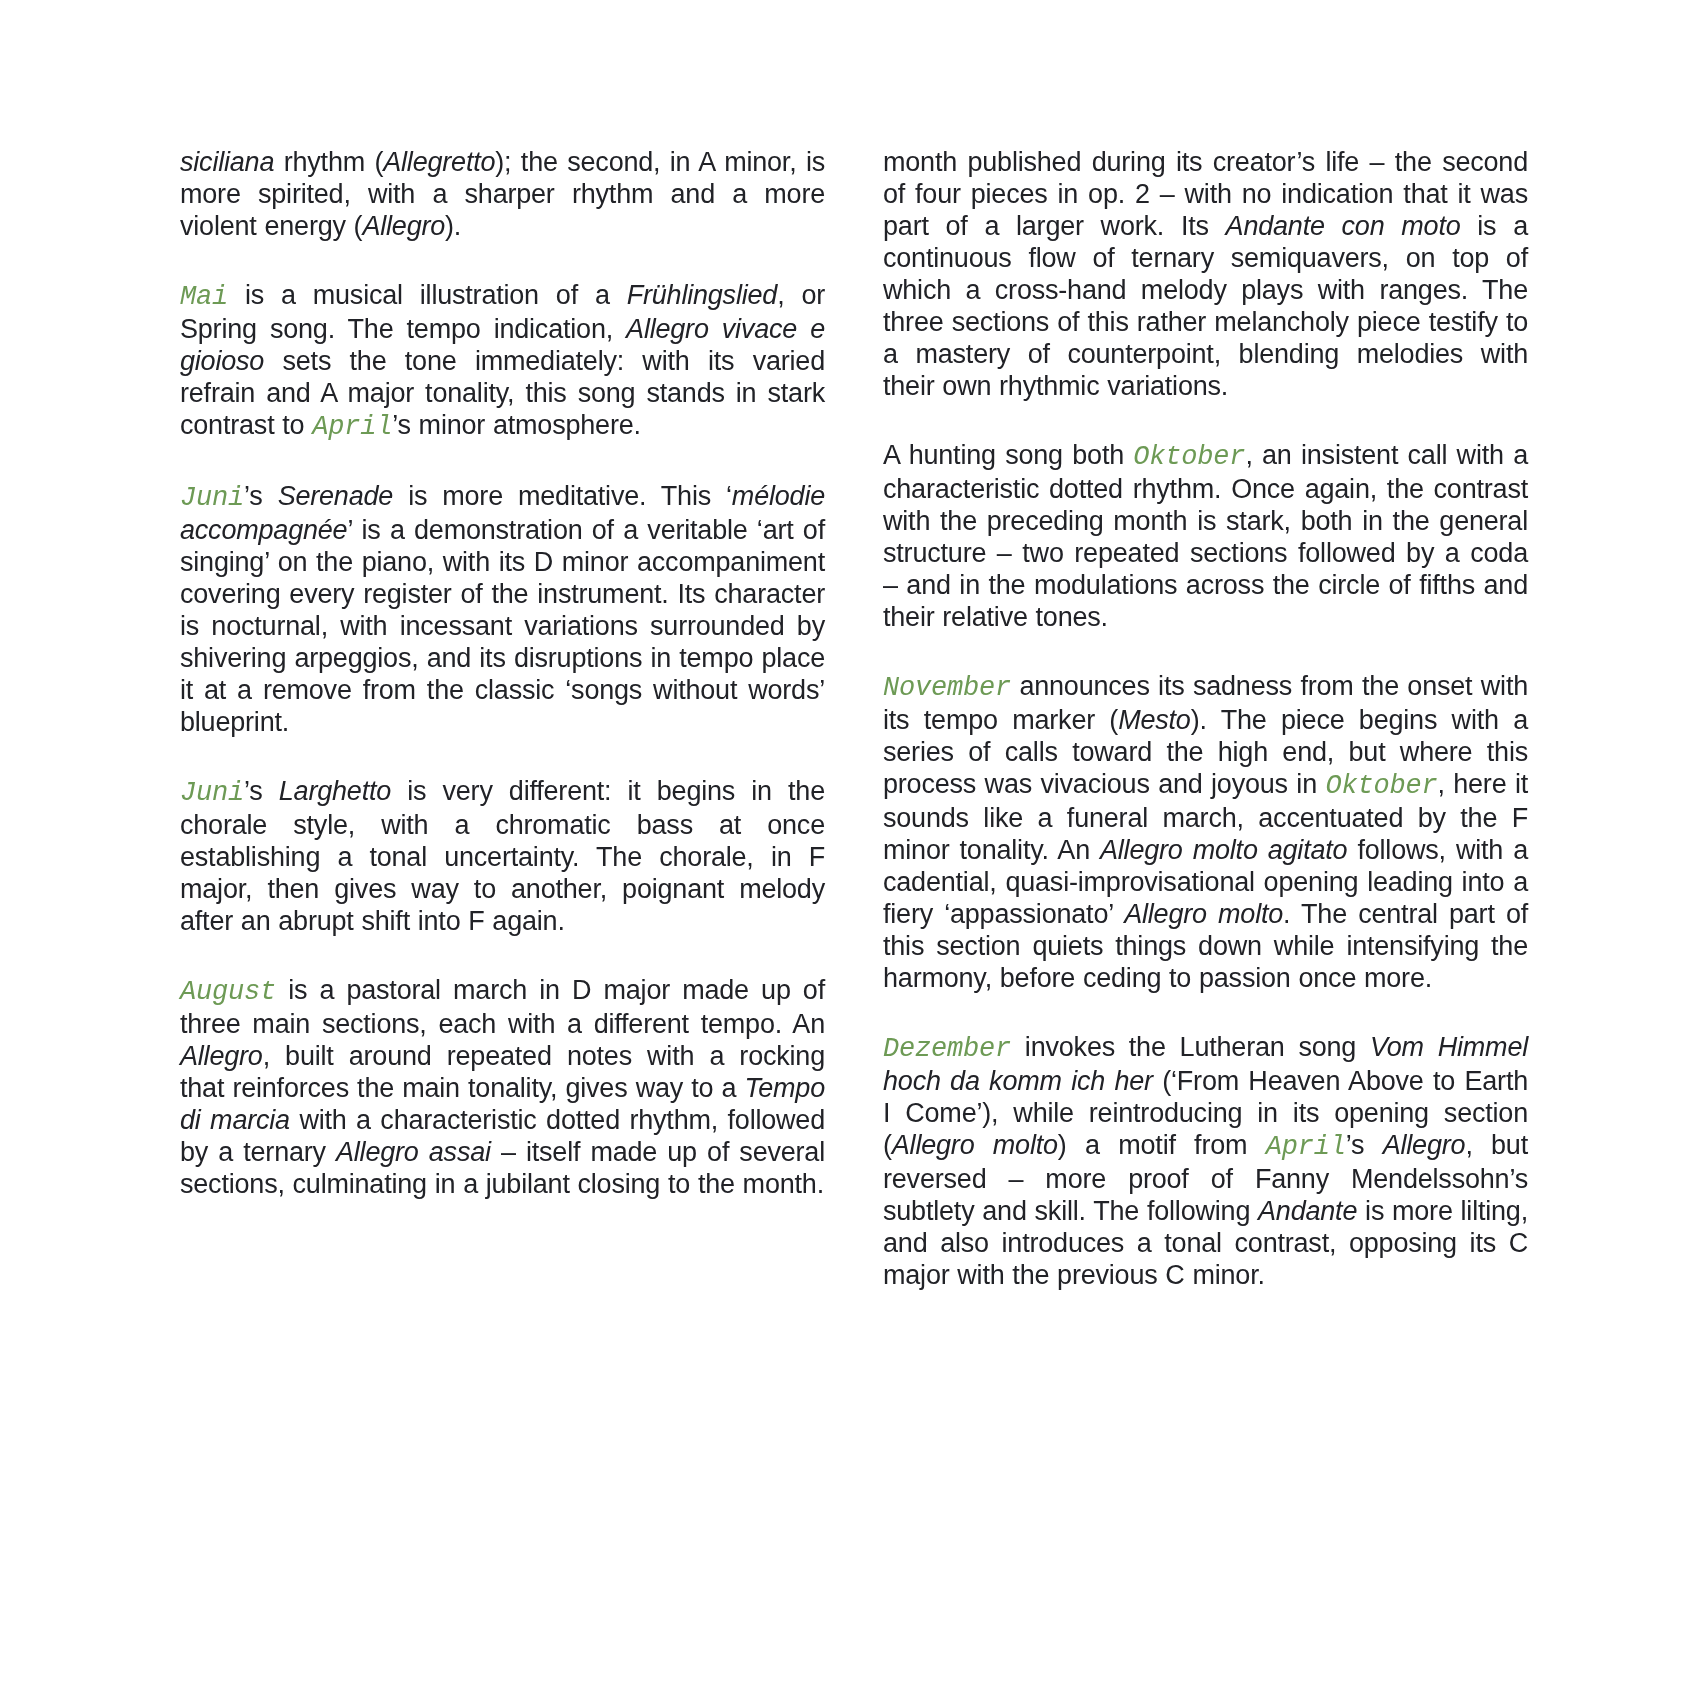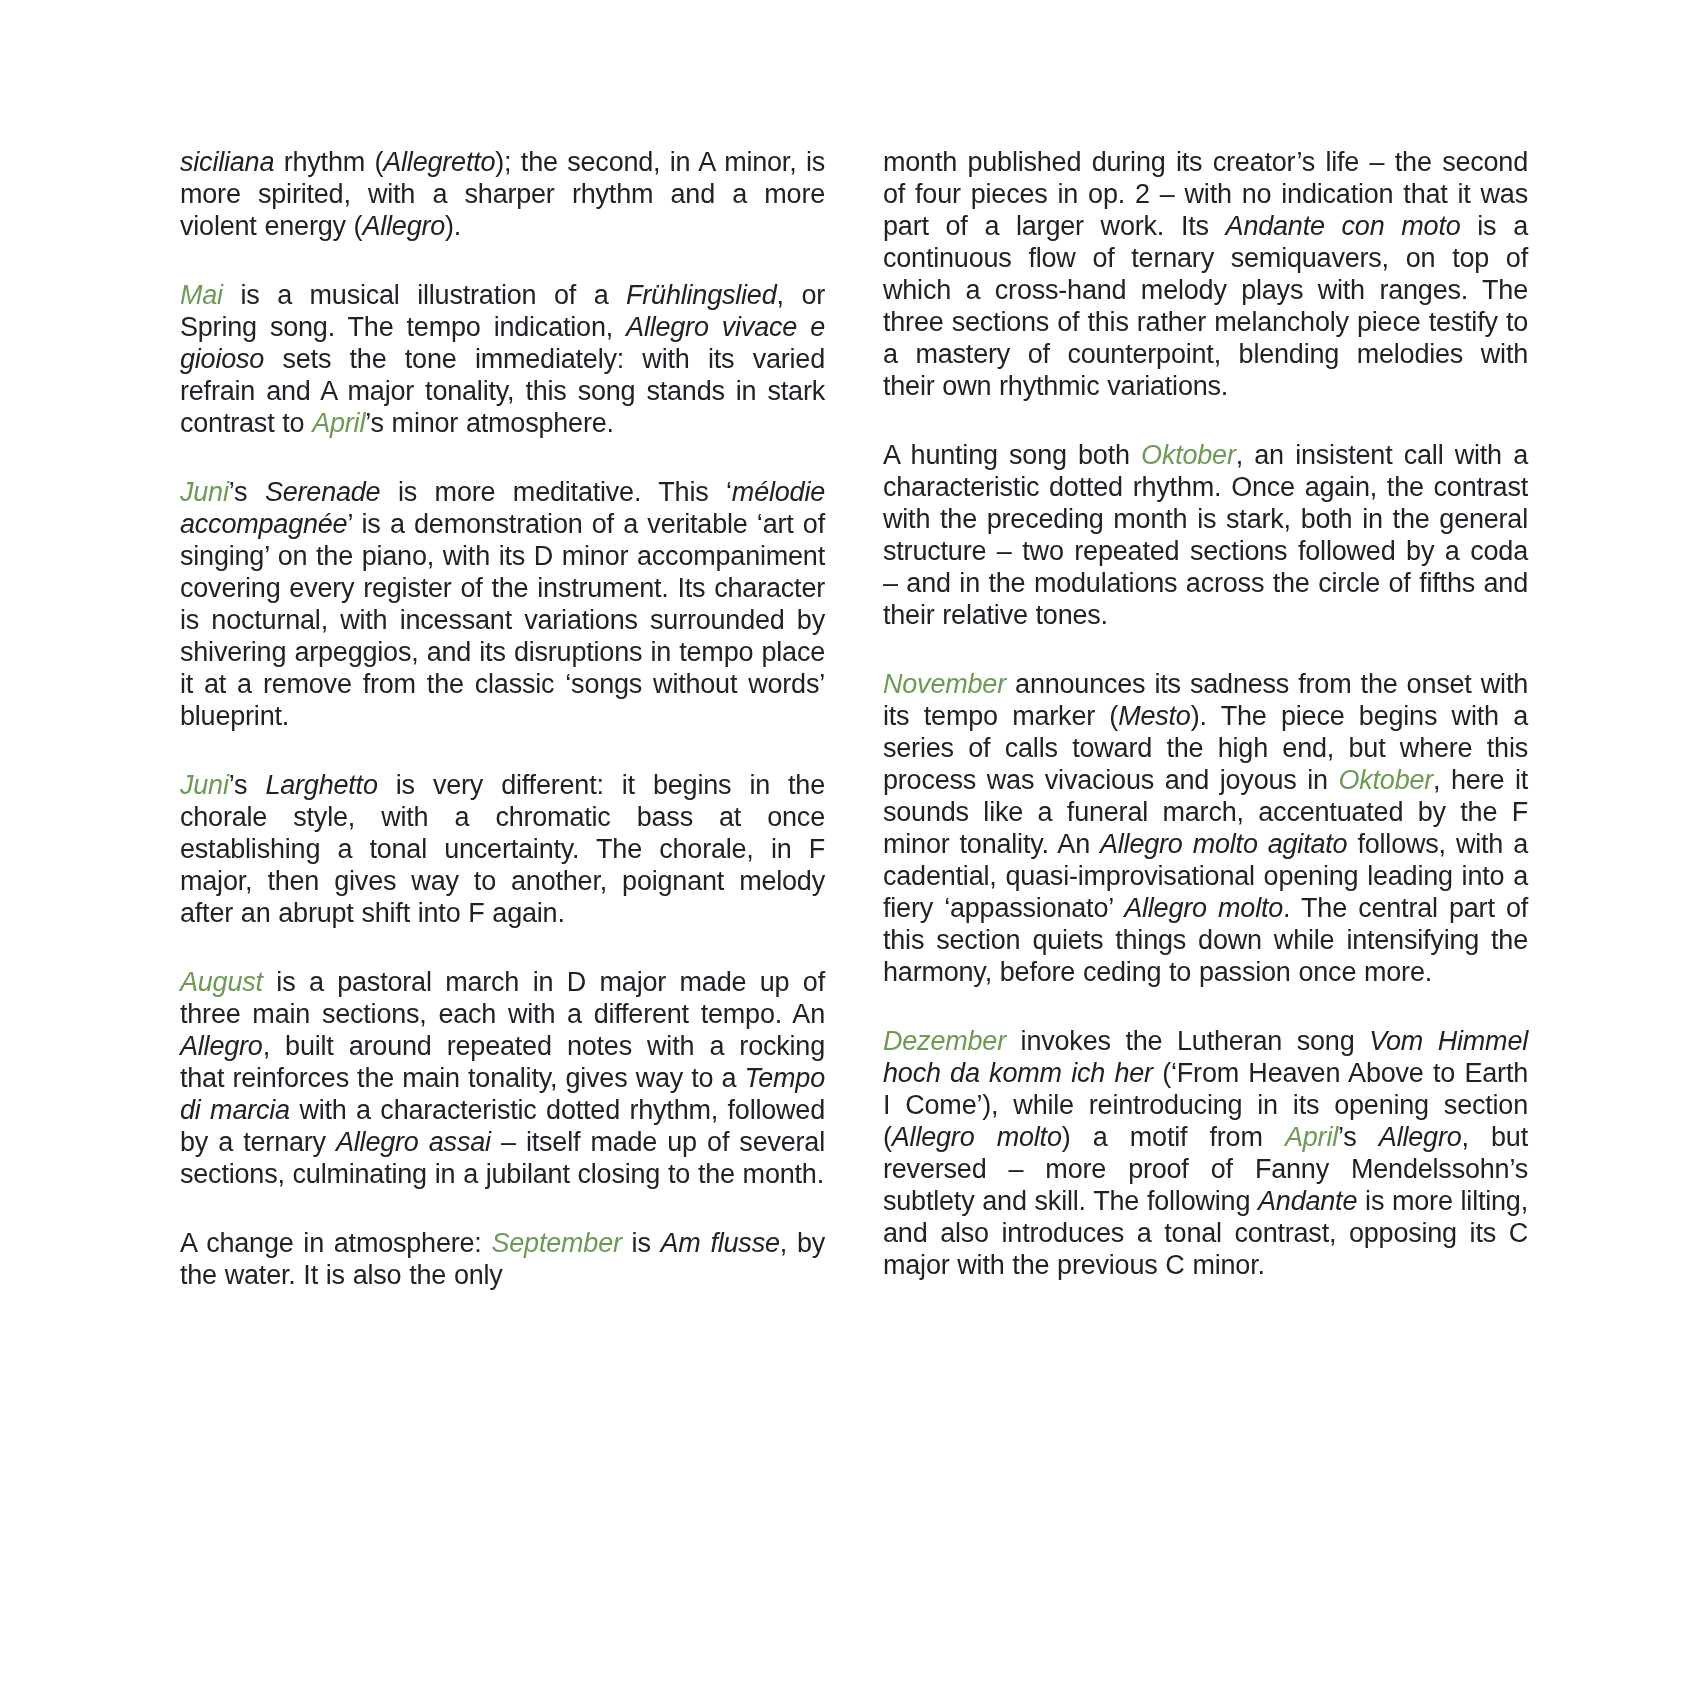--- a/index.html
+++ b/index.html
@@ -37,34 +37,34 @@
     color: var(--text-color, #212227);
     word-spacing: 0.5px;
   }
   .col p:last-child { margin-bottom: 0; }
   .it {
     font-style: italic;
   }
   .month {
     font-style: italic;
     color: var(--accent-green, #6d9a55);
+    font-family: Liberation Mono, monospace;
   }
 </style>
 </head>
 <body>
 
 <div class="page">
   <div class="columns">
     <div class="col">
         <p><span class="it">siciliana</span><span> rhythm (</span><span class="it">Allegretto</span><span>); the second, in A minor, is more spirited, with a sharper rhythm and a more violent energy (</span><span class="it">Allegro</span><span>).</span></p>
         <p><span class="month">Mai</span><span> is a musical illustration of a </span><span class="it">Frühlingslied</span><span>, or Spring song. The tempo indication, </span><span class="it">Allegro vivace e gioioso</span><span> sets the tone immediately: with its varied refrain and A major tonality, this song stands in stark contrast to </span><span class="month">April</span><span>’s minor atmosphere.</span></p>
         <p><span class="month">Juni</span><span>’s </span><span class="it">Serenade</span><span> is more meditative. This ‘</span><span class="it">mélodie accompagnée</span><span>’ is a demonstration of a veritable ‘art of singing’ on the piano, with its D minor accompaniment covering every register of the instrument. Its character is nocturnal, with incessant variations surrounded by shivering arpeggios, and its disruptions in tempo place it at a remove from the classic ‘songs without words’ blueprint.</span></p>
         <p><span class="month">Juni</span><span>’s </span><span class="it">Larghetto</span><span> is very different: it begins in the chorale style, with a chromatic bass at once establishing a tonal uncertainty. The chorale, in F major, then gives way to another, poignant melody after an abrupt shift into F again.</span></p>
         <p><span class="month">August</span><span> is a pastoral march in D major made up of three main sections, each with a different tempo. An </span><span class="it">Allegro</span><span>, built around repeated notes with a rocking that reinforces the main tonality, gives way to a </span><span class="it">Tempo di marcia</span><span> with a characteristic dotted rhythm, followed by a ternary </span><span class="it">Allegro assai</span><span> – itself made up of several sections, culminating in a jubilant closing to the month.</span></p>
-        <p><span>A change in atmosphere: </span><span class="month">September</span><span> is </span><span class="it">Am flusse</span><span>, by the water. It is also the only</span></p>
       </div>
     <div class="col">
         <p><span>month published during its creator’s life – the second of four pieces in op. 2 – with no indication that it was part of a larger work. Its </span><span class="it">Andante con moto</span><span> is a continuous flow of ternary semiquavers, on top of which a cross-hand melody plays with ranges. The three sections of this rather melancholy piece testify to a mastery of counterpoint, blending melodies with their own rhythmic variations.</span></p>
         <p><span>A hunting song both </span><span class="month">Oktober</span><span>, an insistent call with a characteristic dotted rhythm. Once again, the contrast with the preceding month is stark, both in the general structure – two repeated sections followed by a coda – and in the modulations across the circle of fifths and their relative tones.</span></p>
         <p><span class="month">November</span><span> announces its sadness from the onset with its tempo marker (</span><span class="it">Mesto</span><span>). The piece begins with a series of calls toward the high end, but where this process was vivacious and joyous in </span><span class="month">Oktober</span><span>, here it sounds like a funeral march, accentuated by the F minor tonality. An </span><span class="it">Allegro molto agitato</span><span> follows, with a cadential, quasi-improvisational opening leading into a fiery ‘appassionato’ </span><span class="it">Allegro molto</span><span>. The central part of this section quiets things down while intensifying the harmony, before ceding to passion once more.</span></p>
         <p><span class="month">Dezember</span><span> invokes the Lutheran song </span><span class="it">Vom Himmel hoch da komm ich her</span><span> (‘From Heaven Above to Earth I Come’), while reintroducing in its opening section (</span><span class="it">Allegro molto</span><span>) a motif from </span><span class="month">April</span><span>’s </span><span class="it">Allegro</span><span>, but reversed – more proof of Fanny Mendelssohn’s subtlety and skill. The following </span><span class="it">Andante</span><span> is more lilting, and also introduces a tonal contrast, opposing its C major with the previous C minor.</span></p>
       </div>
   </div>
 </div>
 

